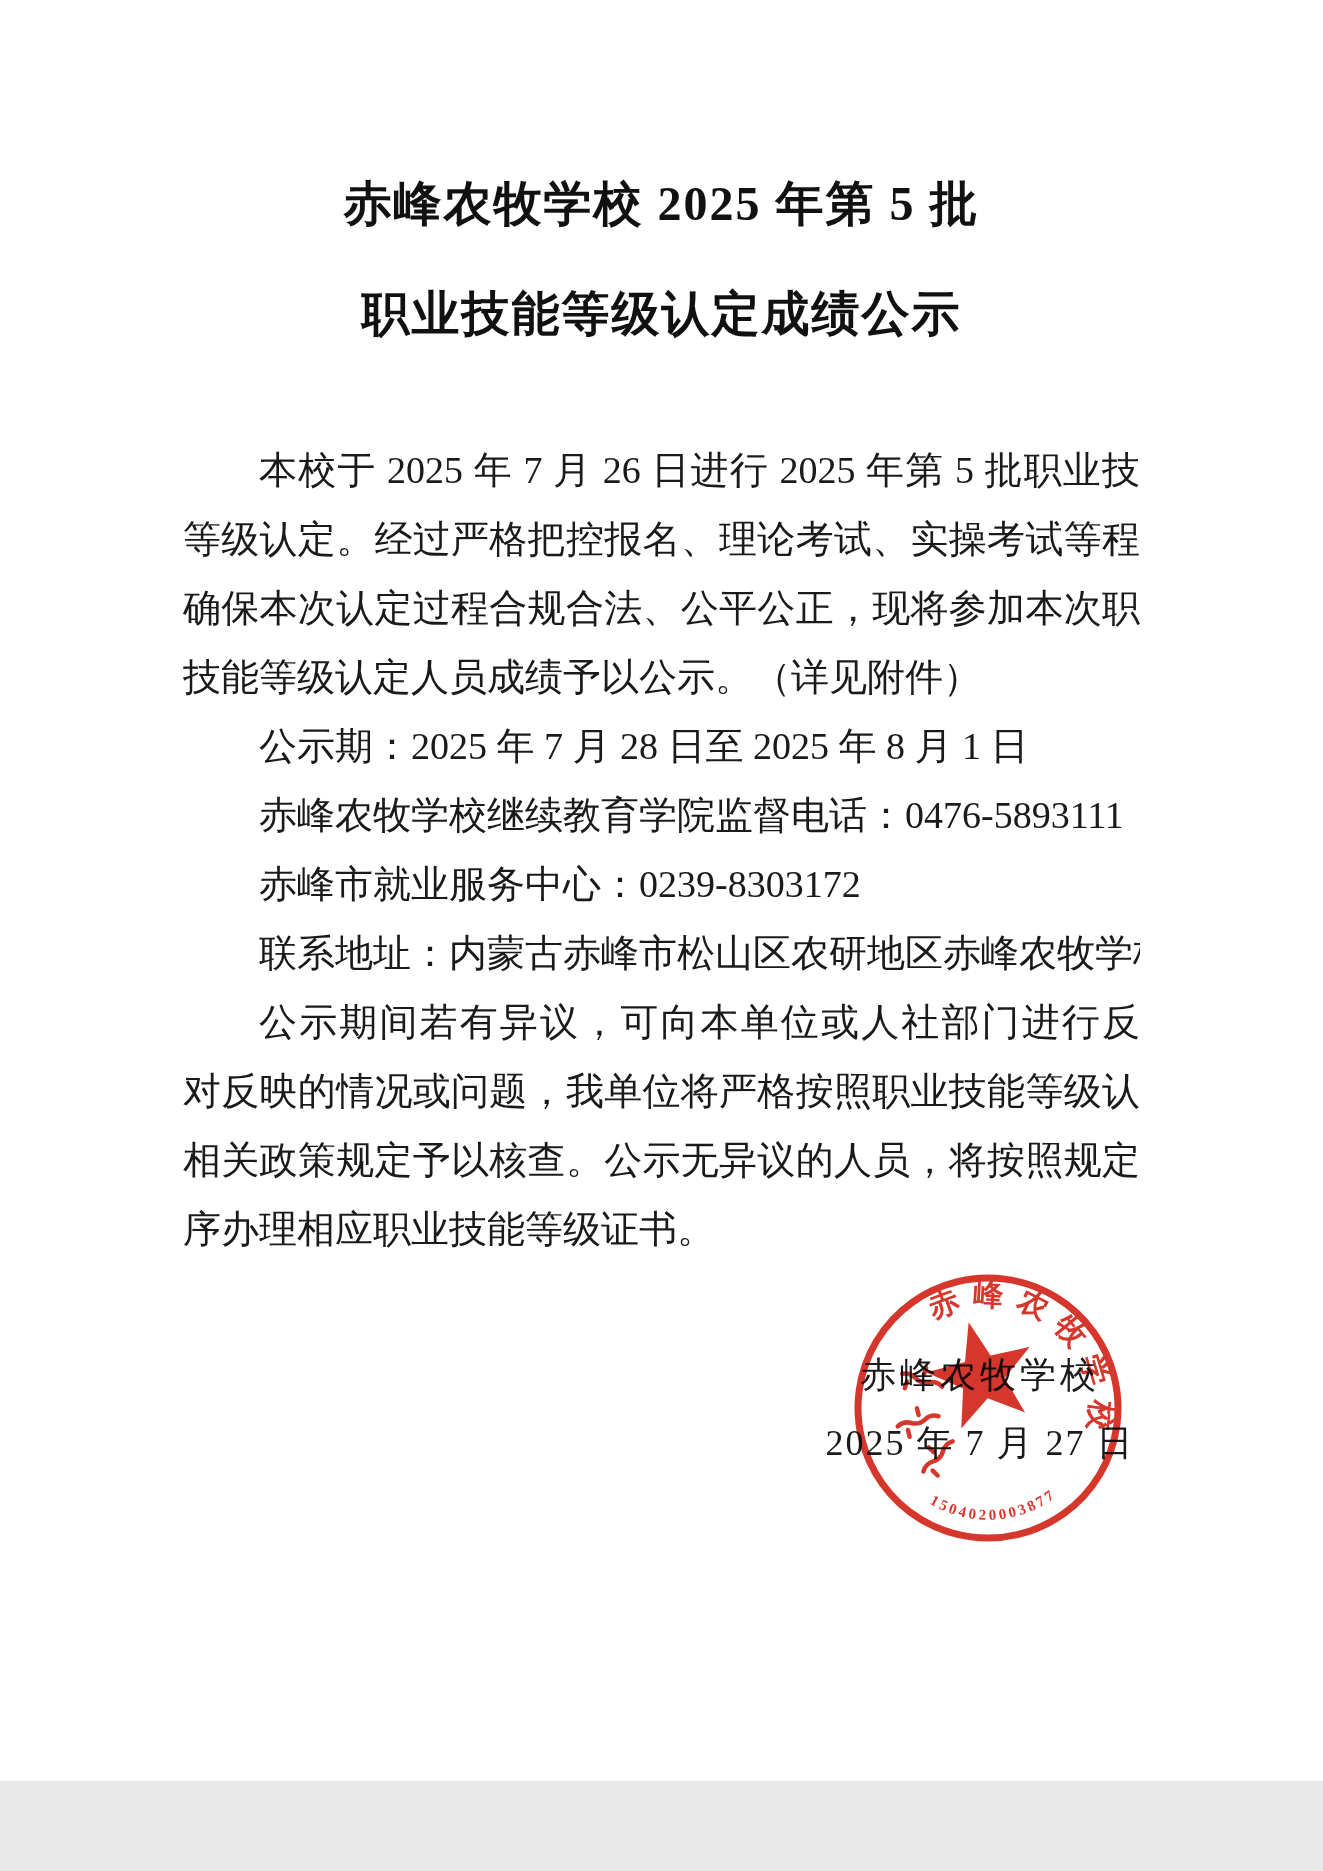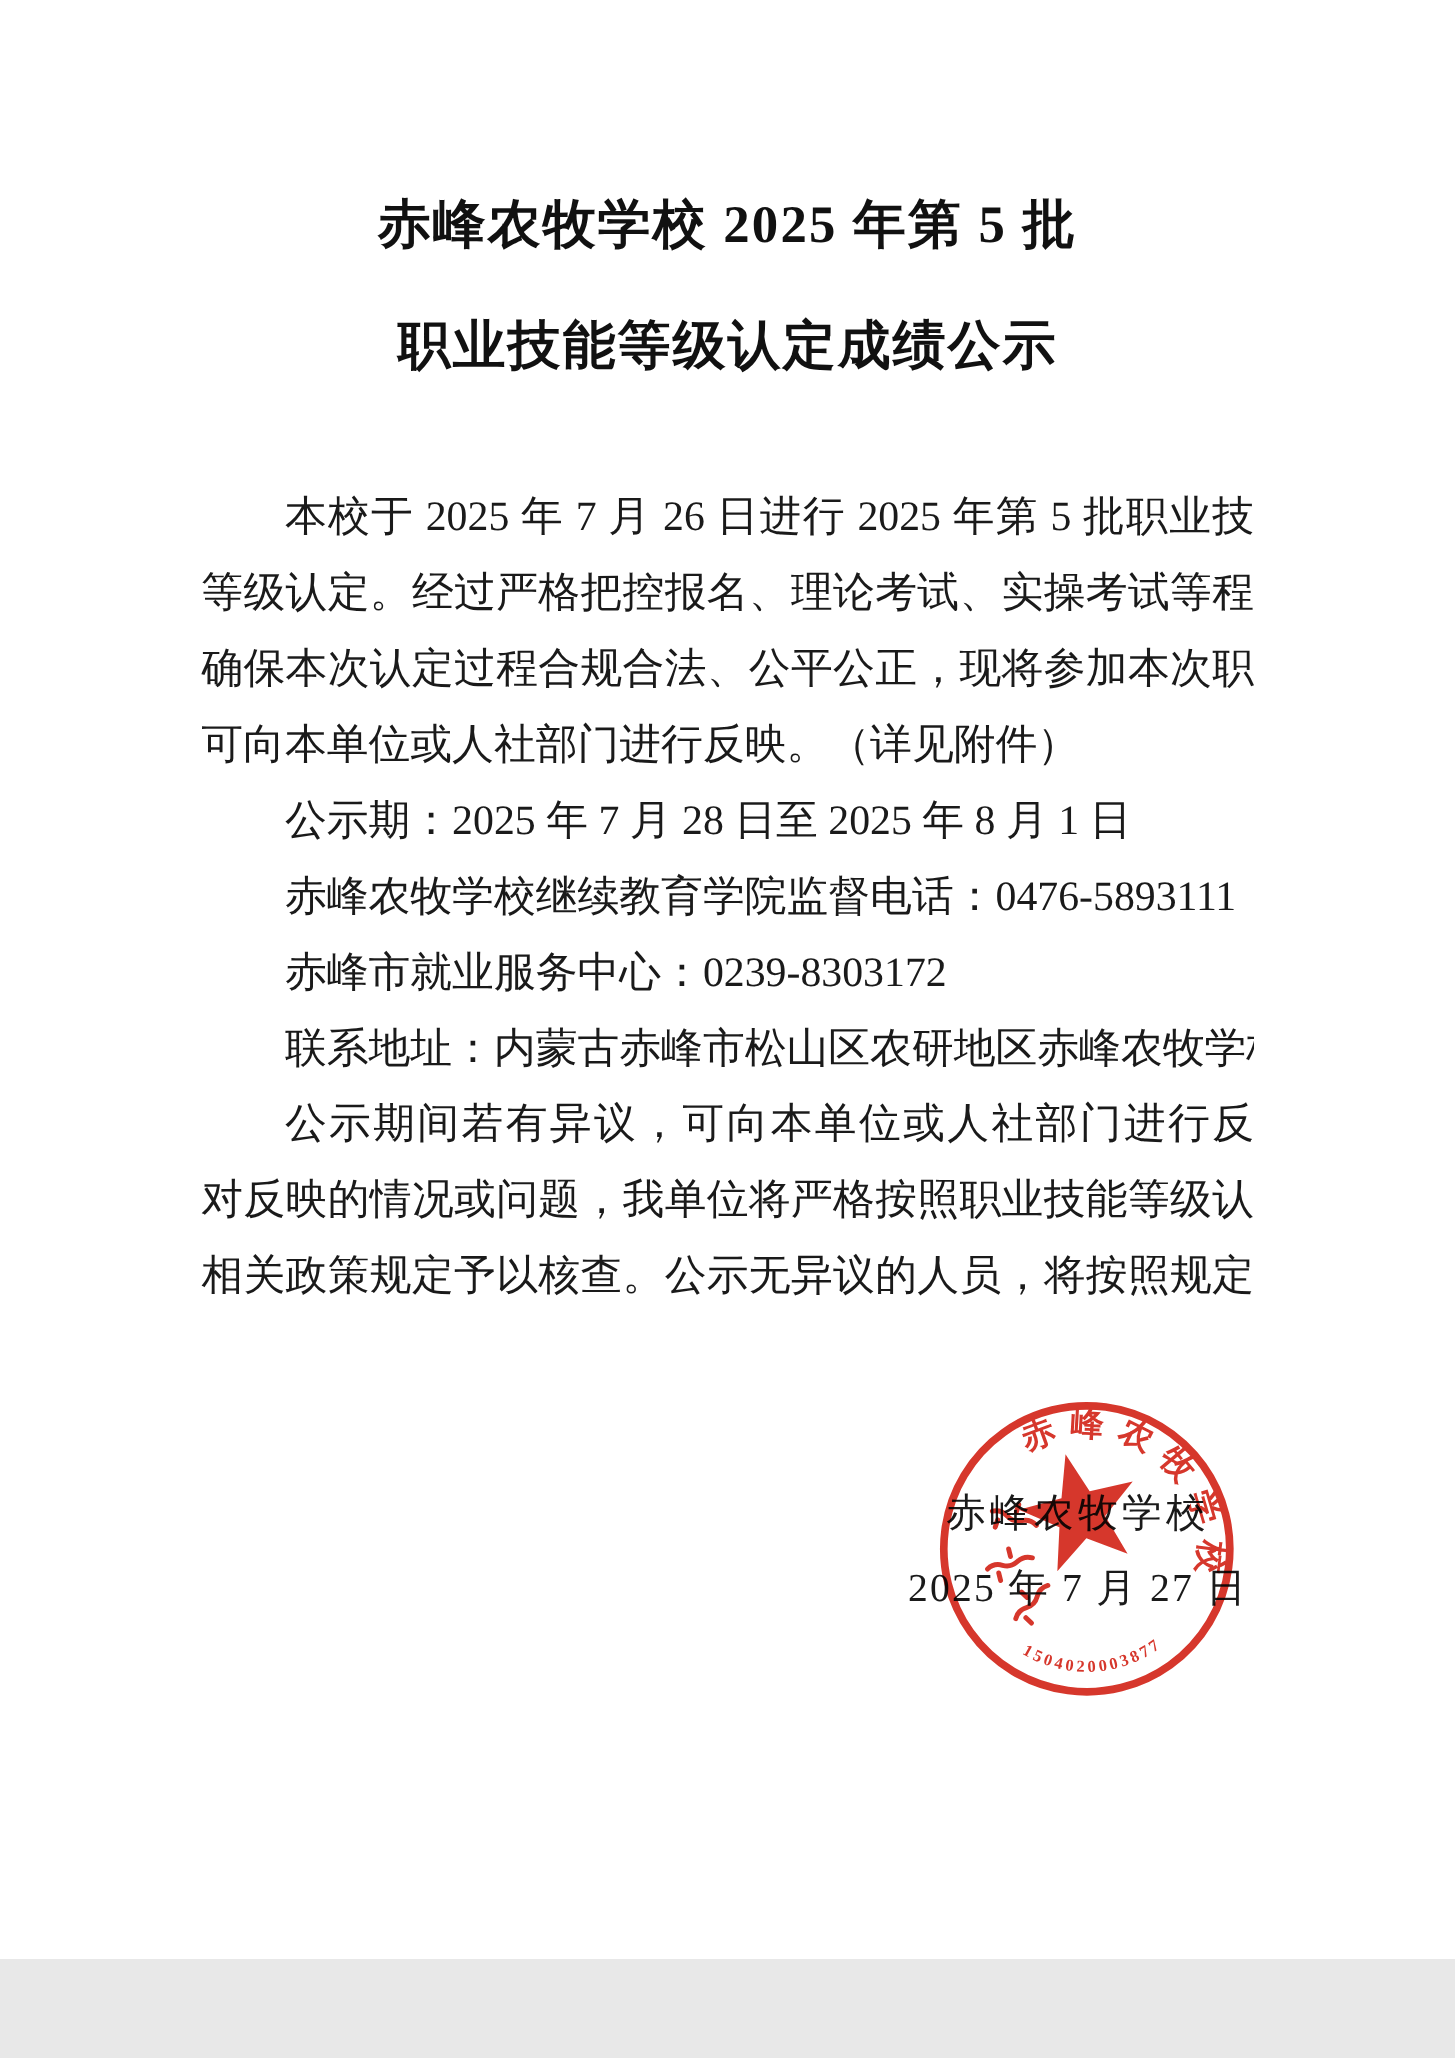--- a/index.html
+++ b/index.html
@@ -64,28 +64,29 @@
 
 <div class="page">
 
   <div class="title title-1">赤峰农牧学校 2025 年第 5 批</div>
   <div class="title title-2">职业技能等级认定成绩公示</div>
 
   <div class="body-block">
     <div class="line indent fill">本校于 2025 年 7 月 26 日进行 2025 年第 5 批职业技能</div>
     <div class="line fill">等级认定。经过严格把控报名、理论考试、实操考试等程序，</div>
     <div class="line fill">确保本次认定过程合规合法、公平公正，现将参加本次职业</div>
-    <div class="line">可向本单位或人社部门进行反映。（详见附件）</div>
+    <div class="line">技能等级认定人员成绩予以公示。（详见附件）</div>
     <div class="line indent">公示期：2025 年 7 月 28 日至 2025 年 8 月 1 日</div>
     <div class="line indent">赤峰农牧学校继续教育学院监督电话：0476-5893111</div>
     <div class="line indent">赤峰市就业服务中心：0239-8303172</div>
     <div class="line indent">联系地址：内蒙古赤峰市松山区农研地区赤峰农牧学校</div>
     <div class="line indent fill">公示期间若有异议，可向本单位或人社部门进行反映。</div>
     <div class="line fill">对反映的情况或问题，我单位将严格按照职业技能等级认定</div>
     <div class="line fill">相关政策规定予以核查。公示无异议的人员，将按照规定程</div>
+    <div class="line">序办理相应职业技能等级证书。</div>
   </div>
 
   <div class="signature">
     <div class="sig-org">赤峰农牧学校</div>
     <div class="sig-date">2025 年 7 月 27 日</div>
   </div>
 
   <svg class="stamp" viewBox="0 0 300 300">
     <g transform="rotate(-14 150 150)">
       <circle cx="150" cy="150" r="130" fill="none" stroke-width="7" stroke="#d3261a"></circle>

